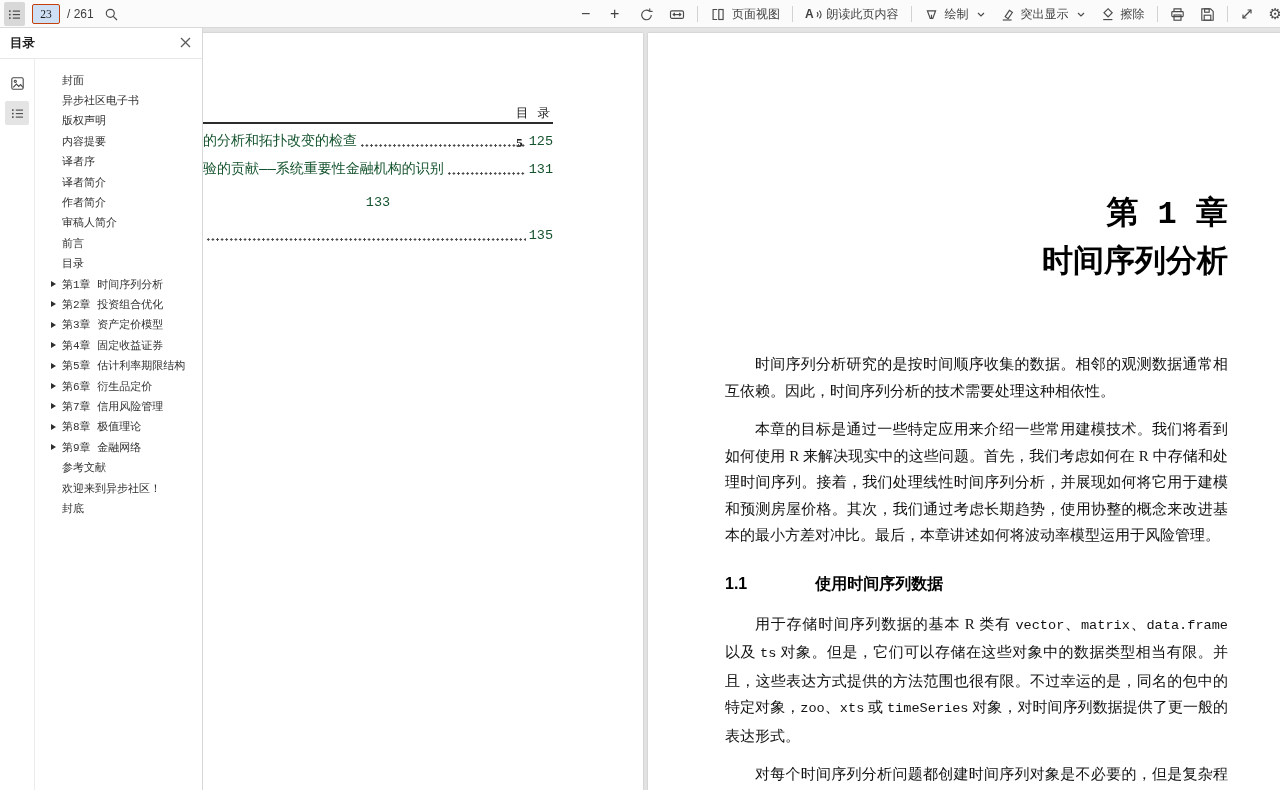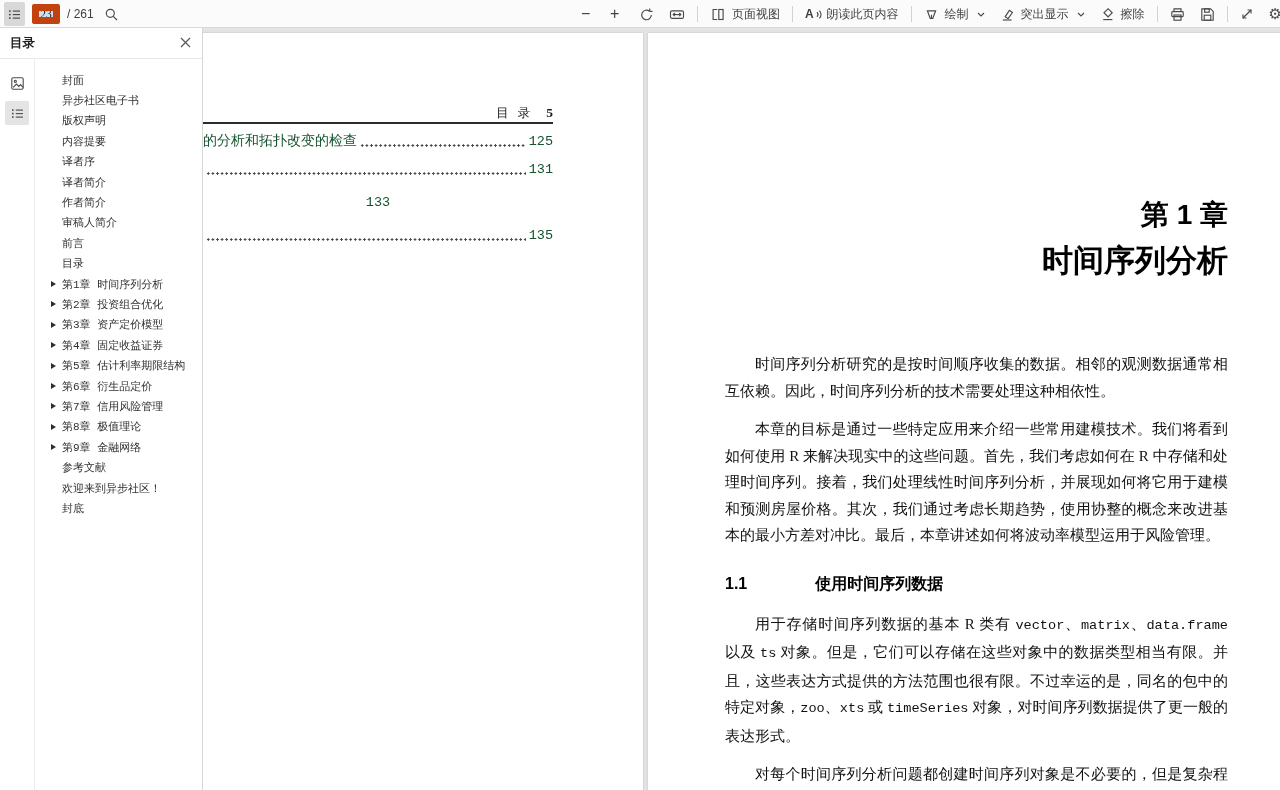--- a/index.html
+++ b/index.html
@@ -11,53 +11,53 @@
     background:#fbfbfb; border-bottom:1px solid #d9d9d9; z-index:30; }
   .tb-left { position:absolute; left:4px; top:0; height:28px; display:flex; align-items:center; gap:7px; }
   .tb-right { position:absolute; right:0; top:0; height:28px; display:flex; align-items:center; gap:9px; padding-right:2px; }
   .tb-btn { display:flex; align-items:center; gap:6px; border:none; background:transparent;
     color:#3f3f3f; font-size:12px; height:24px; padding:0 3px; border-radius:2px;
     font-family:"Liberation Sans","DejaVu Sans",sans-serif; cursor:default; }
   .tb-btn.active { background:#d8d8d8; }
   .tb-btn svg { display:block; stroke:#4a4a4a; fill:none; stroke-width:1.15; }
   .glyph-btn { font-size:16px; color:#3f3f3f; width:20px; text-align:center; }
   .divider { width:1px; height:16px; background:#d2d2d2; }
-  .page-input { width:28px; height:20px; border:7px solid #c2410c; border-radius:2px;
+  .page-input { width:28px; height:20px; border:1px solid #c2410c; border-radius:2px;
     text-align:center; font-size:11.5px; color:#1b1b1b; background:#cfe0f5; outline:none;
     font-family:Liberation Serif, serif; }
   .page-total { font-size:12px; color:#3f3f3f; }
   .chev { margin-left:2px; }
   .gear { font-size:15px; color:#4a4a4a; margin-right:-7px; }
 
   
   .viewport { position:absolute; top:28px; left:0; width:1280px; height:762px;
     background:#e4e4e4; overflow:hidden; z-index:1; }
   .pdf-page { position:absolute; top:5px; height:1400px; width:632px; background:#ffffff;
     box-shadow:0 0 2px rgba(0,0,0,.18); }
   .page-left { left:11px; }
   .page-right { left:648px; }
 
   
   .lp-head { position:absolute; top:72px; right:90px; display:flex; align-items:baseline; gap:13px;
-    font-family:"Liberation Serif","DejaVu Serif",serif; color:#1d1d1d; }
+    font-family:"Liberation Serif","DejaVu Serif",serif; color:#1d1d1d;flex-direction:column; }
   .lp-head .lbl { font-size:12.5px; letter-spacing:3px; }
   .lp-head .num { font-size:13.5px; font-weight:bold; }
   .lp-rule { position:absolute; top:89px; left:60px; right:90px; height:2px; background:#2c2c2c; }
   .lp-row { position:absolute; left:192px; right:90px; height:18px; display:flex; align-items:center;
     font-family:Liberation Mono, monospace; font-size:14px; color:#14532d; white-space:nowrap; }
   .lp-row .leader { flex:1; height:5px; align-self:center; margin:6px 3px 0 3px;
     background-image:radial-gradient(circle,#4a4a4a 1px,transparent 1.25px);
     background-size:4.6px 5px; background-repeat:repeat-x; background-position:0 1px; }
   .lp-row .pg { font-size:13.5px; min-width:10px; text-align:right; }
 
   
   .rp-content { padding:165px 52px 0 77px; }
   .ch-num, .ch-title { text-align:right; font-weight:bold; color:#000;
     font-family:"Liberation Sans","DejaVu Sans",sans-serif; }
-  .ch-num { font-size:28px; line-height:34px; }
+  .ch-num { font-size:32px; line-height:34px;font-family:Liberation Mono, monospace; }
   .ch-title { font-size:31px; line-height:40px; margin-top:9px; }
   .rp-content p { font-family:"Liberation Serif","DejaVu Serif",serif; font-size:15px;
     line-height:26.5px; color:#111; text-align:justify; text-indent:2em; margin-top:12px; }
   p.first-para { margin-top:70px; }
   .sec-head { margin-top:6px; padding-top:14px; font-weight:bold; font-size:16px; line-height:30px; color:#000;
     font-family:"Liberation Sans","DejaVu Sans",sans-serif; display:flex; align-items:baseline;gap:48px; }
   .sec-head .no { margin-right:20px; }
   .code { font-family:"Liberation Mono","DejaVu Sans Mono",monospace; font-size:13.6px; }
 
   
@@ -233,20 +233,21 @@
     <div class="lp-rule"></div>
     <div>
 
         <div class="lp-row row-pos" style="top: 99px;">
           <span>的分析和拓扑改变的检查</span>
           <span class="leader"></span>
           <span class="pg">125</span>
         </div>
 
         <div class="lp-row row-pos" style="top: 127px;">
+          <span>验的贡献——系统重要性金融机构的识别</span>
           <span class="leader"></span>
           <span class="pg">131</span>
         </div>
 
         <div class="lp-row row-pos" style="top: 156px; flex-direction: column;">
           <span></span>
           <span class="leader"></span>
           <span class="pg">133</span>
         </div>
 

